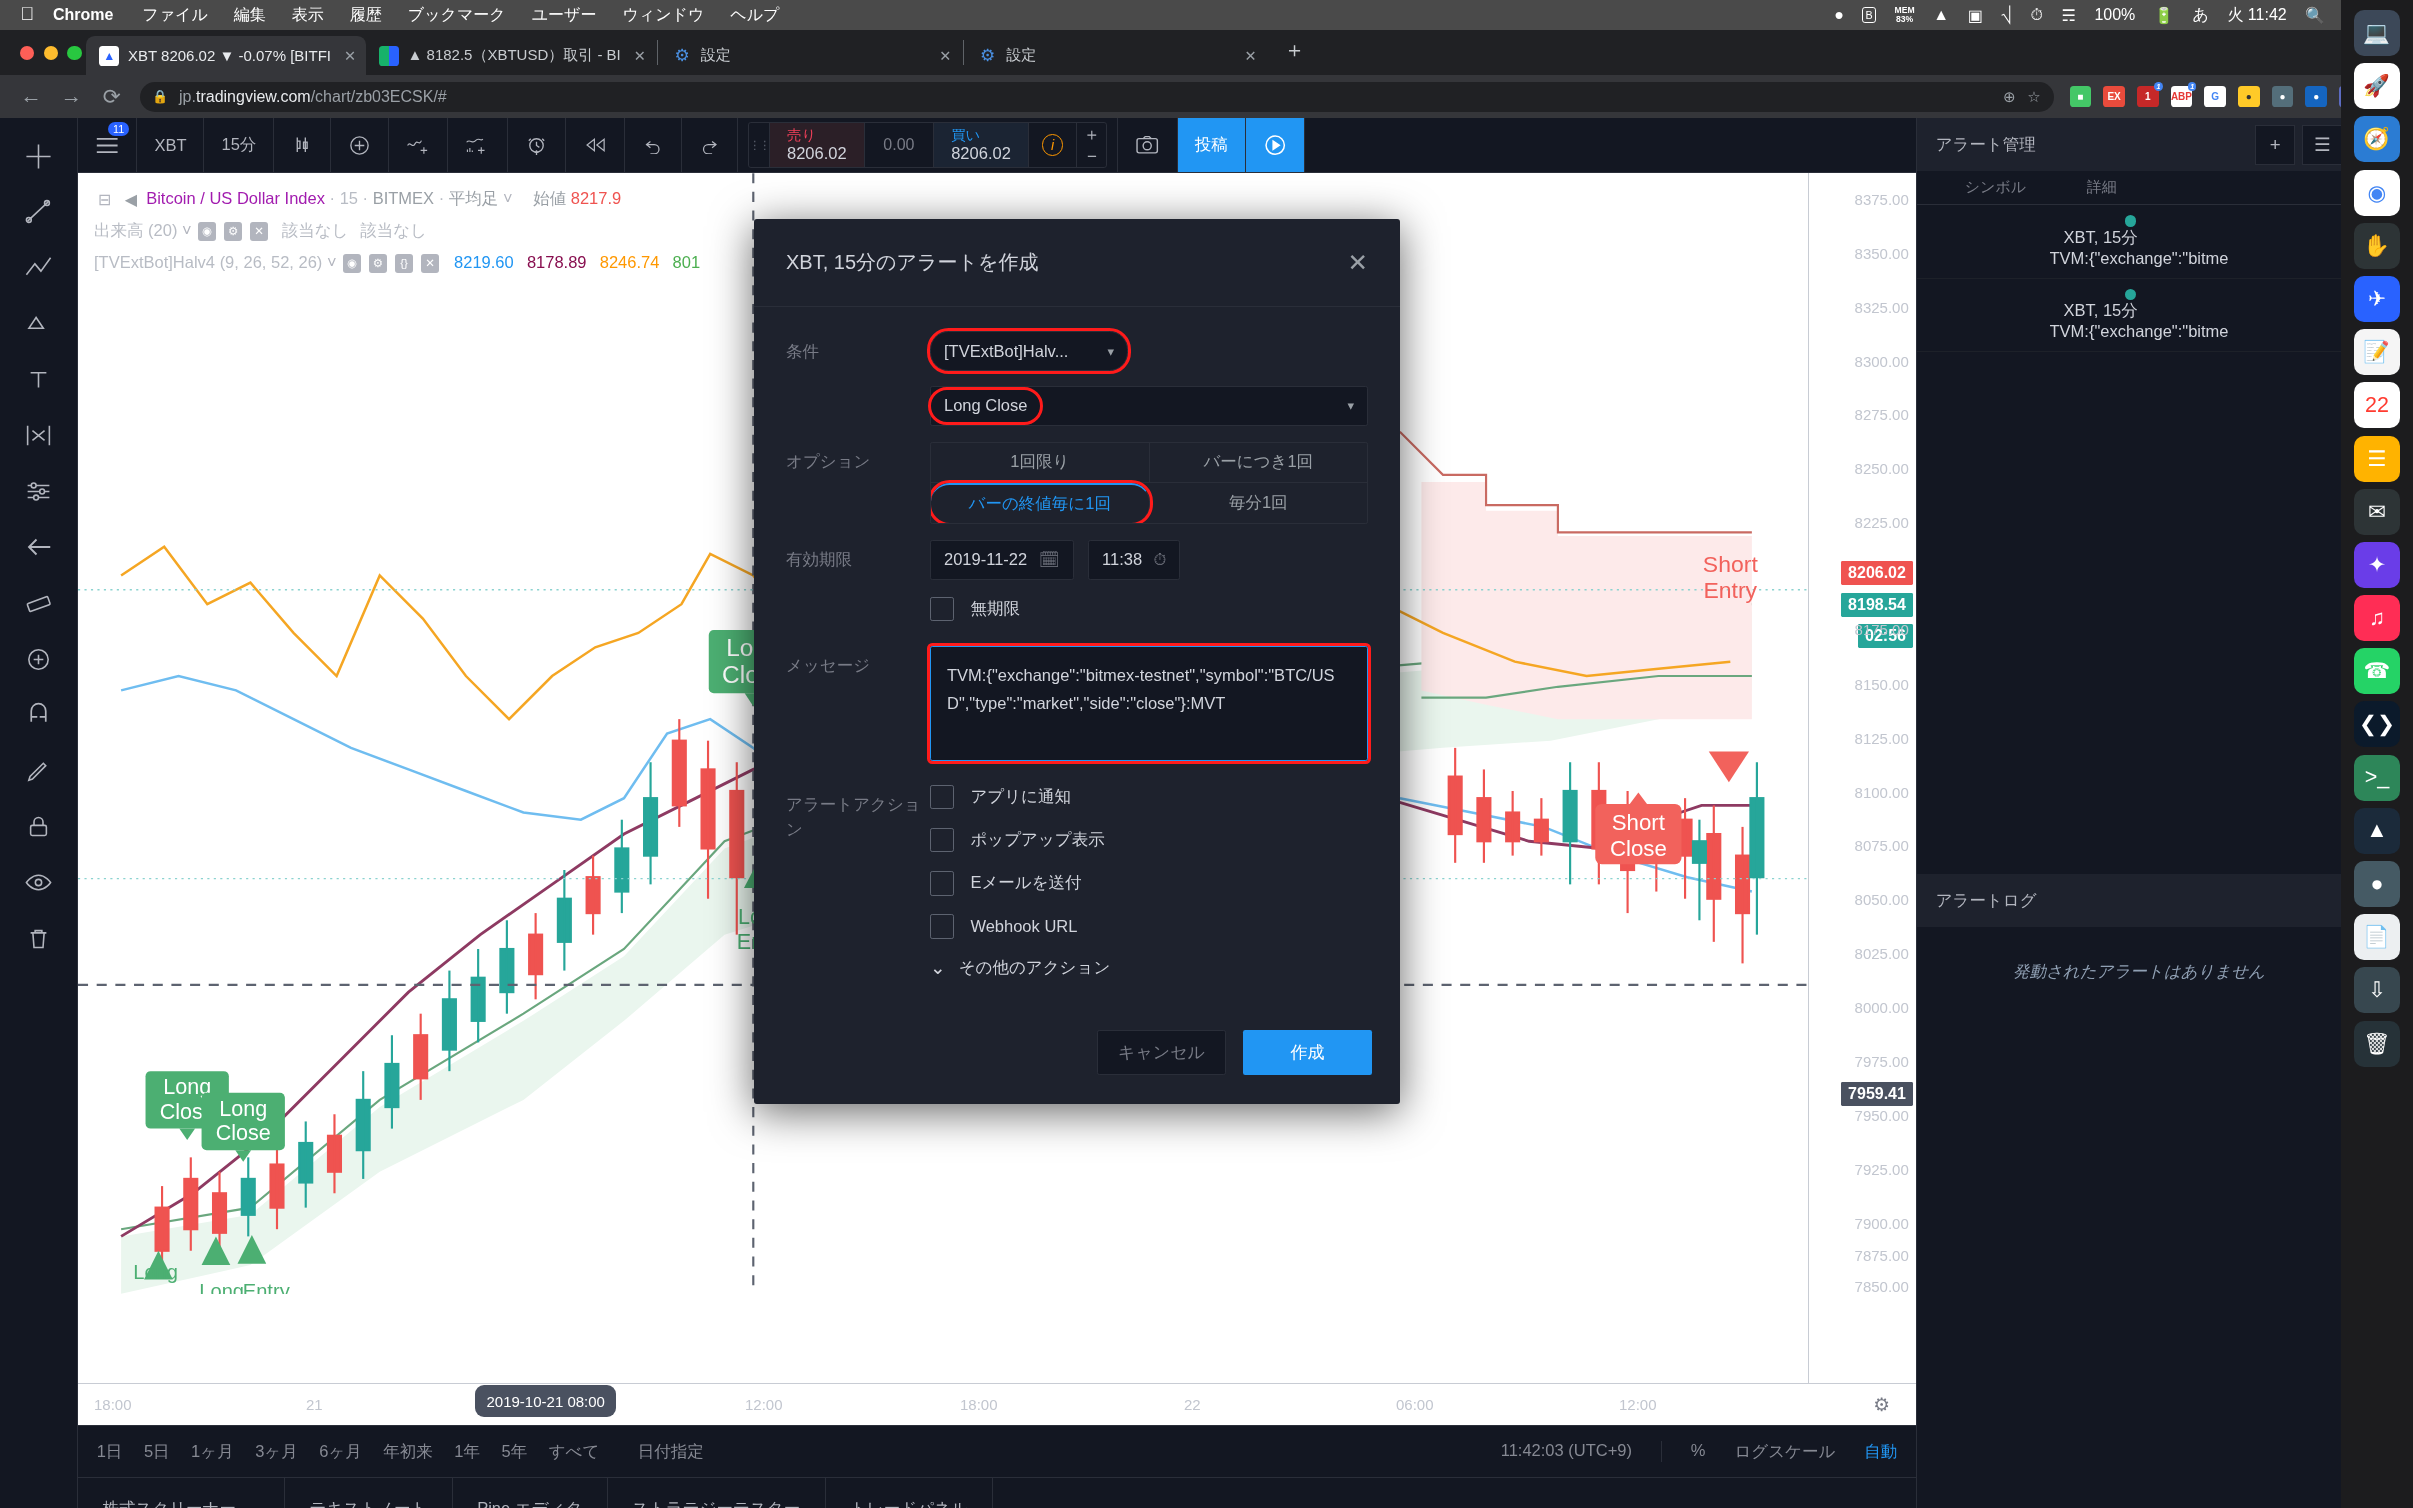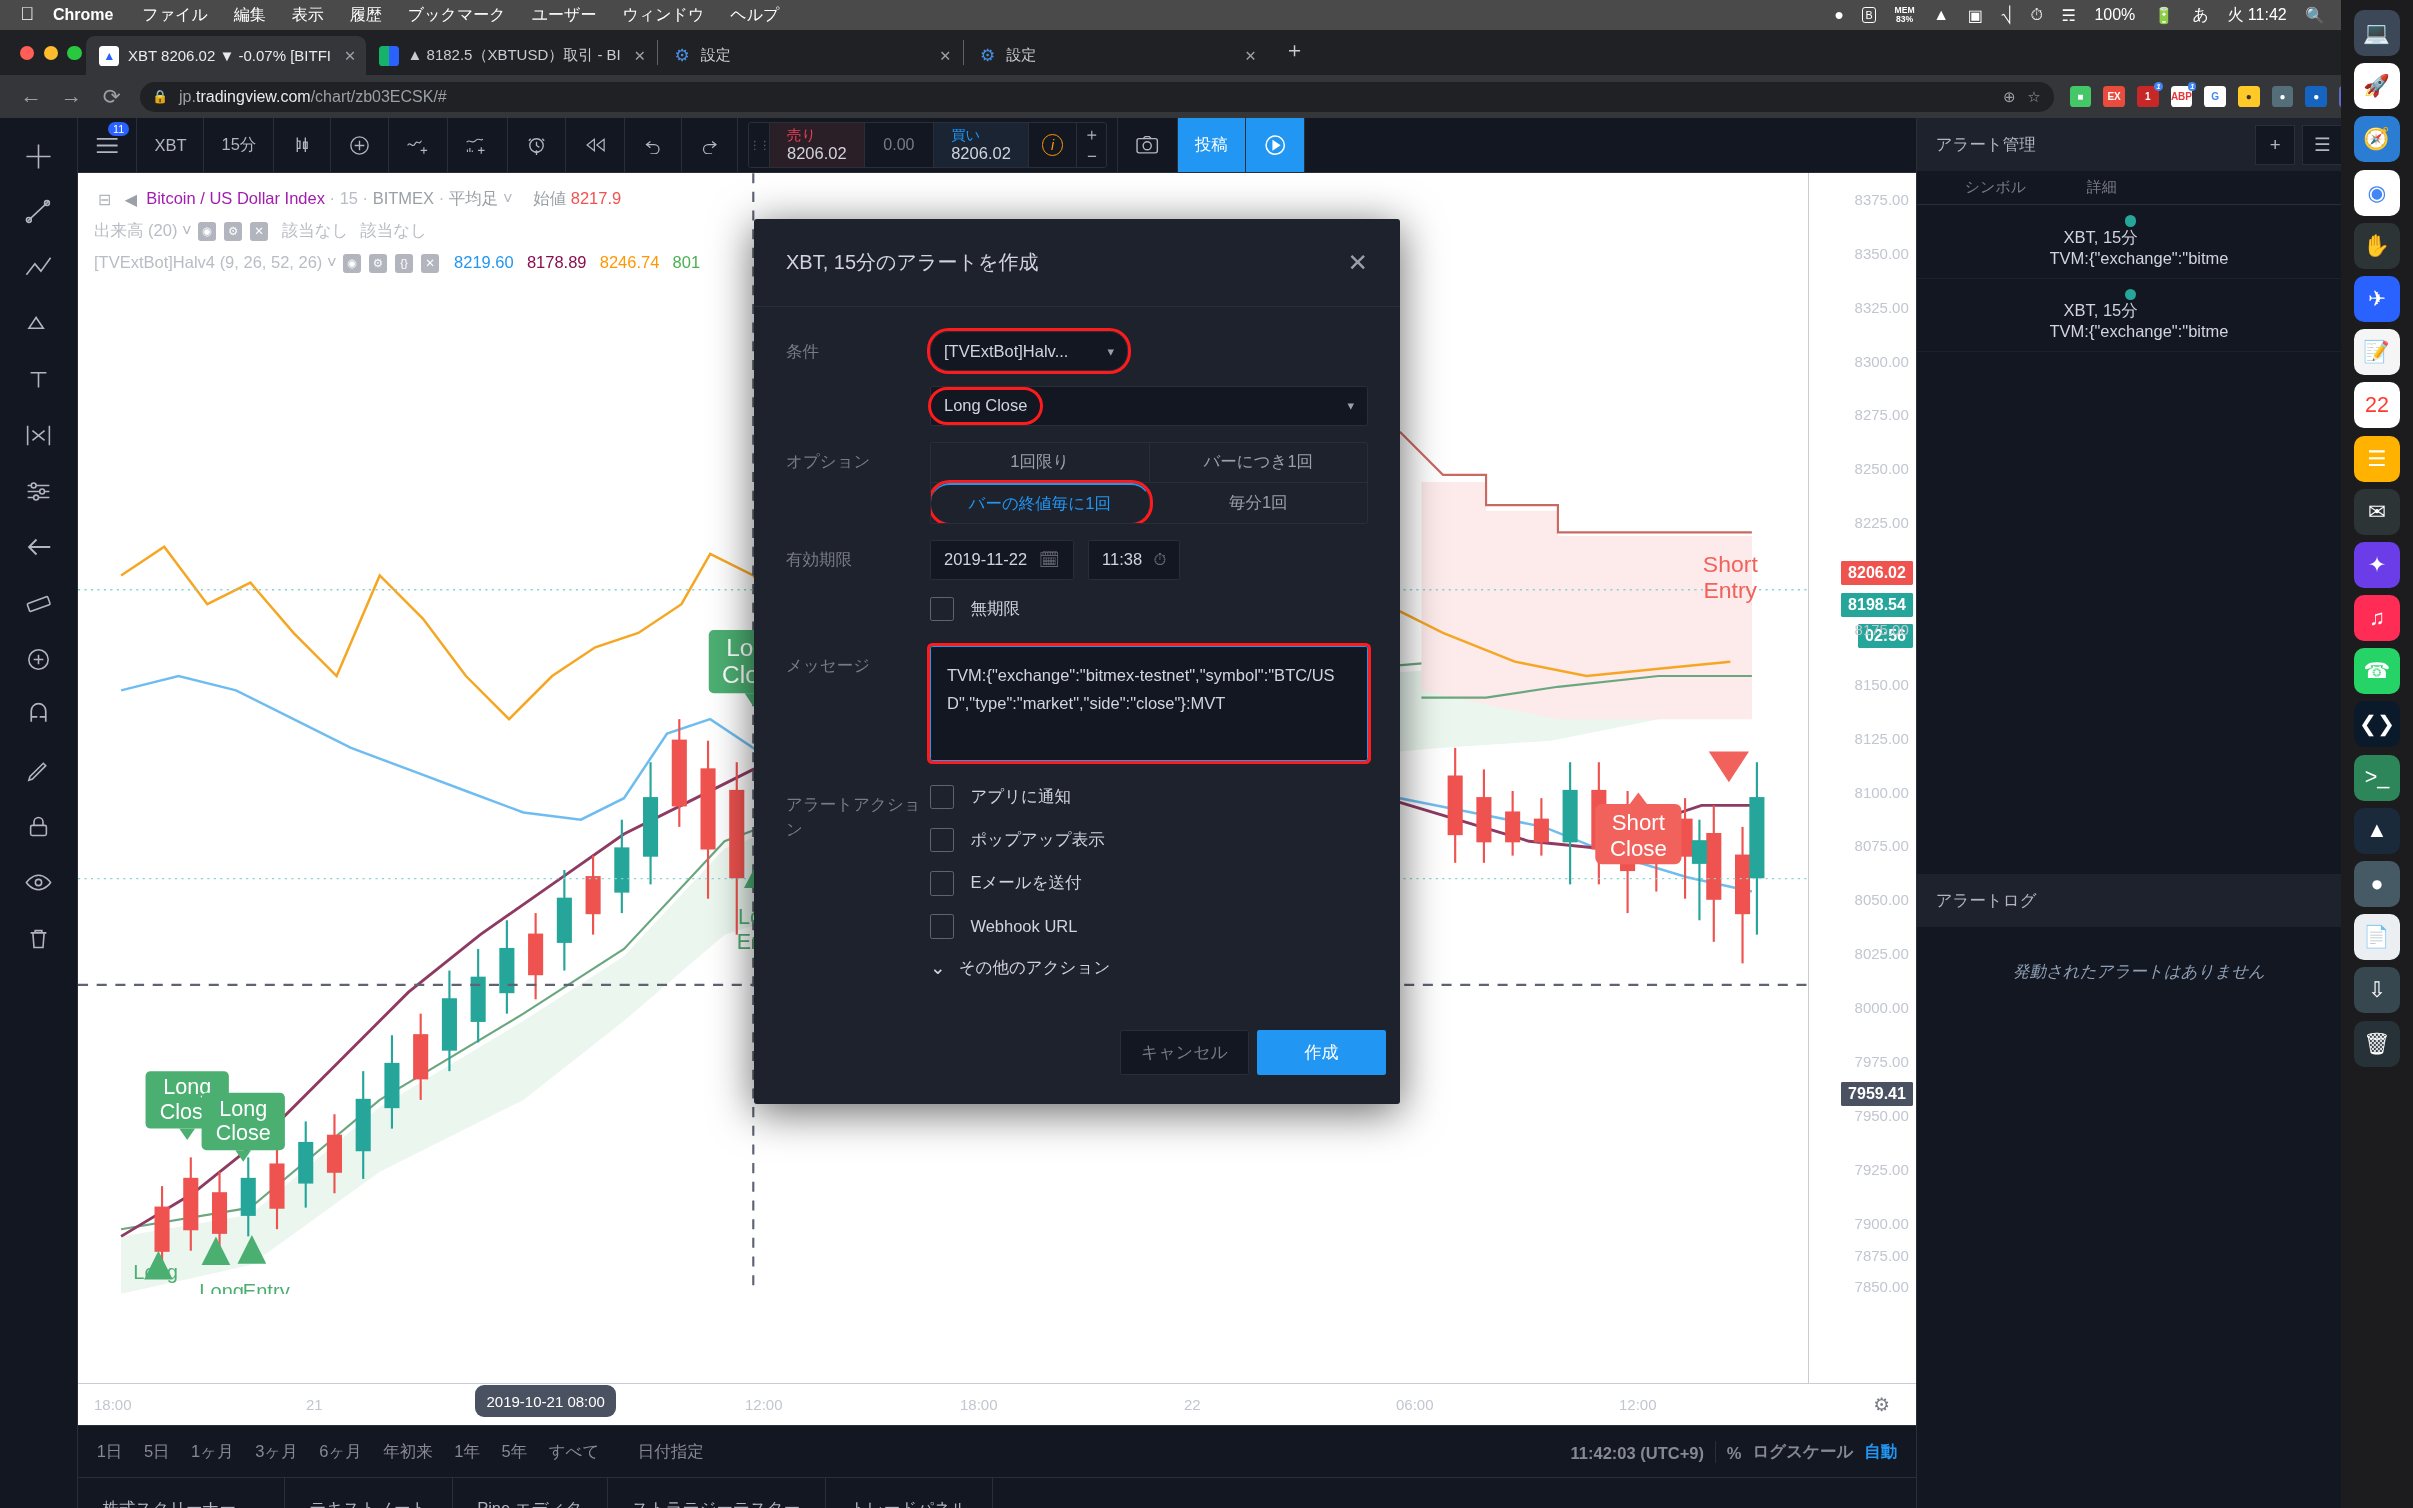--- a/index.html
+++ b/index.html
@@ -108,21 +108,21 @@
     padding:2.9px 7.2px; border-radius:1.4px; }
 
   .timeaxis { height:42px; background:#fff; border-top:0.7px solid #c8ccd4; position:relative; }
   .ttick { position:absolute; top:11.5px; color:#c2c6cf; font-size:15px; }
   .tbadge { position:absolute; top:1.4px; background:#4a5160; color:#fff; font-size:15px;
     padding:7.2px 11.5px; border-radius:9px; }
   .taxgear { position:absolute; right:26px; top:10px; color:#787b86; font-size:18.7px; }
 
   .tfbar { height:52px; background:#131722; border-top:0.7px solid #2a2e39; display:flex;
     align-items:center; padding:0 18.7px; color:#868993; font-size:16.5px; gap:21.5px; }
-  .tfbar .right { margin-left:auto; display:flex; align-items:flex-end; gap:11px;font-weight:bold; }
+  .tfbar .right { margin-left:auto; display:flex; align-items:flex-start; gap:29px; }
   .tfbar .sep { width:0.7px; height:21.5px; background:#2a2e39; }
   .tfbar .acc { color:#2196f3; }
 
   .botbar { height:62px; background:#131722; border-top:0.7px solid #2a2e39; display:flex;
     align-items:stretch; color:#b2b5be; font-size:16.5px; }
   .botbar .bi { display:flex; align-items:center; padding:0 24.4px; border-right:0.7px solid #2a2e39;
     gap:10px; white-space:nowrap; }
 
   
   .tvright { width:445px; background:#131722; border-left:0.7px solid #2a2e39;
@@ -182,21 +182,21 @@
   .seg.sel-on { color:#2196f3; border-top:2.2px solid #2196f3; }
   .datewrap { display:flex; gap:14.4px; }
   .dfield { height:40px; background:#131722; border:0.7px solid #2a2e39; border-radius:2.2px;
     display:flex; align-items:center; gap:11.5px; padding:0 13px; font-size:16.5px; color:#d1d4dc; }
   .chkrow { display:flex; align-items:center; gap:16px; margin-bottom:18.7px; font-size:16.5px;
     color:#d1d4dc; }
   .chk { width:24.4px; height:24.4px; border:1.4px solid #5d6370; border-radius:2.2px; flex:0 0 auto; }
   .moreact { display:flex; align-items:center; gap:13px; color:#d1d4dc; font-size:16.5px; }
   .msgbox { min-height:115px; background:#131722; border:0.7px solid #2196f3; border-radius:2.2px;
     padding:14.4px 16px; font-size:16.5px; line-height:1.72; color:#d1d4dc; word-break:break-all; }
-  .mfoot { display:flex; justify-content:flex-end; gap:8px; padding:16px 14px 29px 32px;margin-left:32px; }
+  .mfoot { display:flex; justify-content:flex-end; gap:17px; padding:16px 28px 29px 32px;margin-left:32px; }
   .btn { height:45px; min-width:129px; border-radius:2.2px; display:flex; align-items:center;
     justify-content:center; font-size:17px; }
   .btn.ghost { background:#131722; border:0.7px solid #2a2e39; color:#787b86; }
   .btn.prim { background:#2196f3; color:#fff; }
 </style>
 </head>
 <body>
 
 <div class="macbar">
   <span class="mi apple"></span>

